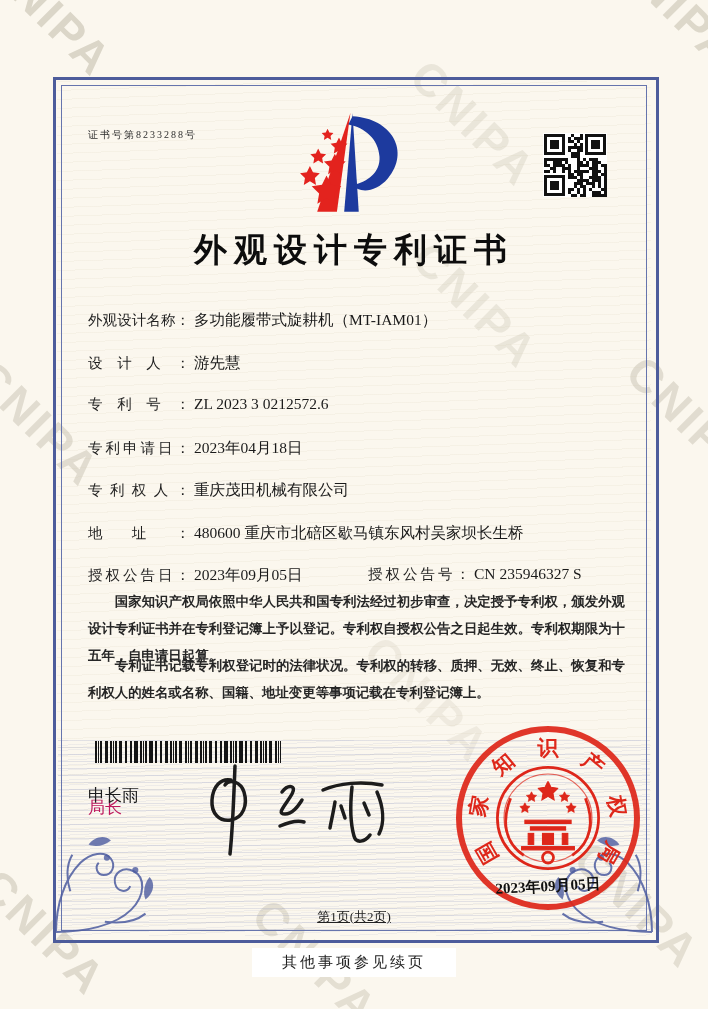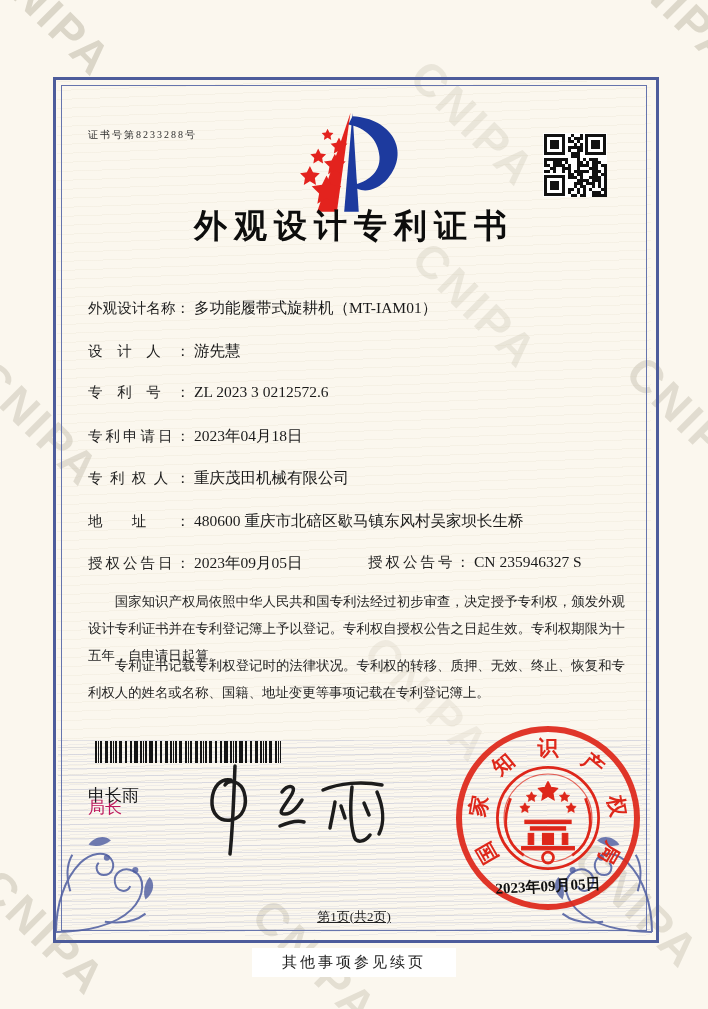--- a/index.html
+++ b/index.html
@@ -17,31 +17,31 @@
   .texture{position:absolute;left:57px;top:81px;width:594px;height:852px;
            background:repeating-linear-gradient(178deg,rgba(205,195,165,0.12) 0 1px,transparent 1px 9px);}
   .guilloche{position:absolute;left:58px;top:740px;width:592px;height:196px;
              background:repeating-linear-gradient(180deg,rgba(125,135,185,0.20) 0 1px,transparent 1px 7px),
                         repeating-linear-gradient(177deg,rgba(125,135,185,0.10) 0 1px,transparent 1px 5px);}
   .corner{position:absolute;width:122px;height:122px;}
   
   .cert-no{position:absolute;left:88px;top:128px;font-size:10px;letter-spacing:2px;color:#2d2d2d;}
   .logo{position:absolute;left:290px;top:110px;}
   .qr{position:absolute;left:543px;top:133px;width:64px;height:64px;background:#fff;}
-  .title{position:absolute;left:0;top:204px;width:708px;text-align:center;
+  .title{position:absolute;left:0;top:228px;width:708px;text-align:center;
          font-size:33px;font-weight:bold;letter-spacing:7px;color:#0d0d0d;}
   
-  .frow{position:absolute;left:88px;width:560px;height:22px;white-space:nowrap;}
+  .frow{position:absolute;left:88px;width:560px;height:22px;white-space:nowrap;margin-top:12px;}
   .flabel{display:inline-block;width:102px;font-size:14.5px;color:#1f1f1f;
           text-align:justify;text-align-last:justify;vertical-align:baseline;margin-right:4px;}
   .fvalue{font-size:15.5px;color:#1a1a1a;}
   .fpair2{position:absolute;left:280px;top:0;white-space:nowrap;}
   
   .para{position:absolute;left:88px;width:537px;font-size:13.4px;line-height:27px;
-        text-indent:2em;color:#262626;text-align:justify;}
+        text-indent:2em;color:#262626;text-align:justify;font-weight:bold;}
   
   .barcode{position:absolute;left:95px;top:741px;width:186px;height:22px;
     background-image:
       repeating-linear-gradient(90deg,#141414 0 2px,transparent 2px 5px),
       repeating-linear-gradient(90deg,transparent 0 3px,#141414 3px 4px,transparent 4px 9px),
       repeating-linear-gradient(90deg,#141414 0 1px,transparent 1px 6px);}
   
   .sig-title{position:absolute;left:88px;top:796px;font-family:"Liberation Sans",sans-serif;
              font-size:17px;color:#be185d;}
   .sig-name{position:absolute;left:88px;top:784px;font-family:"Liberation Sans",sans-serif;

